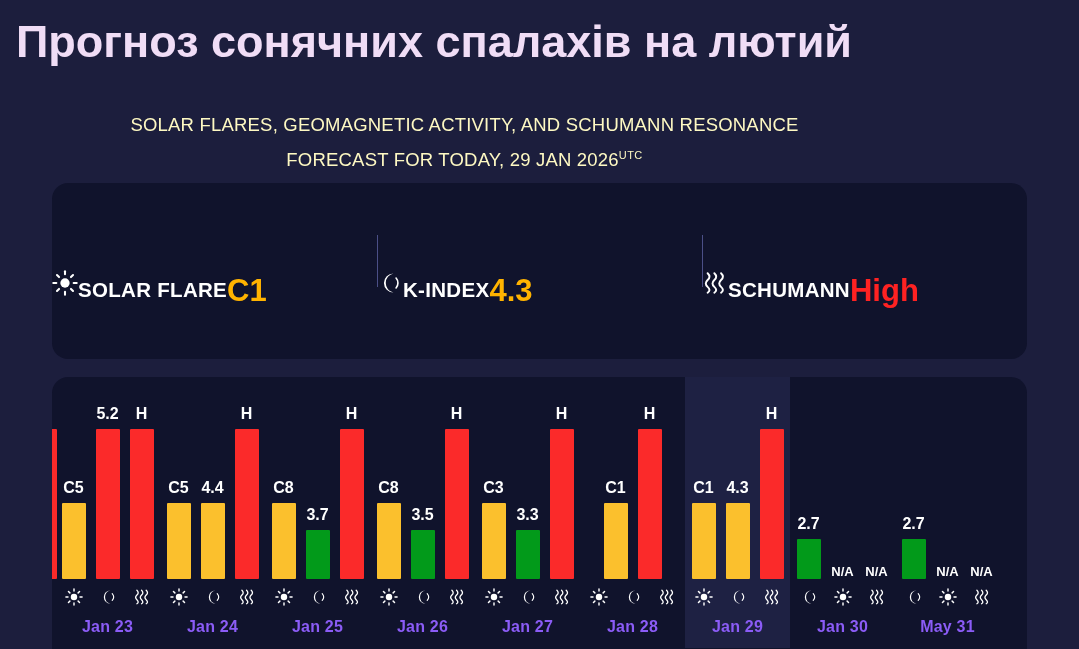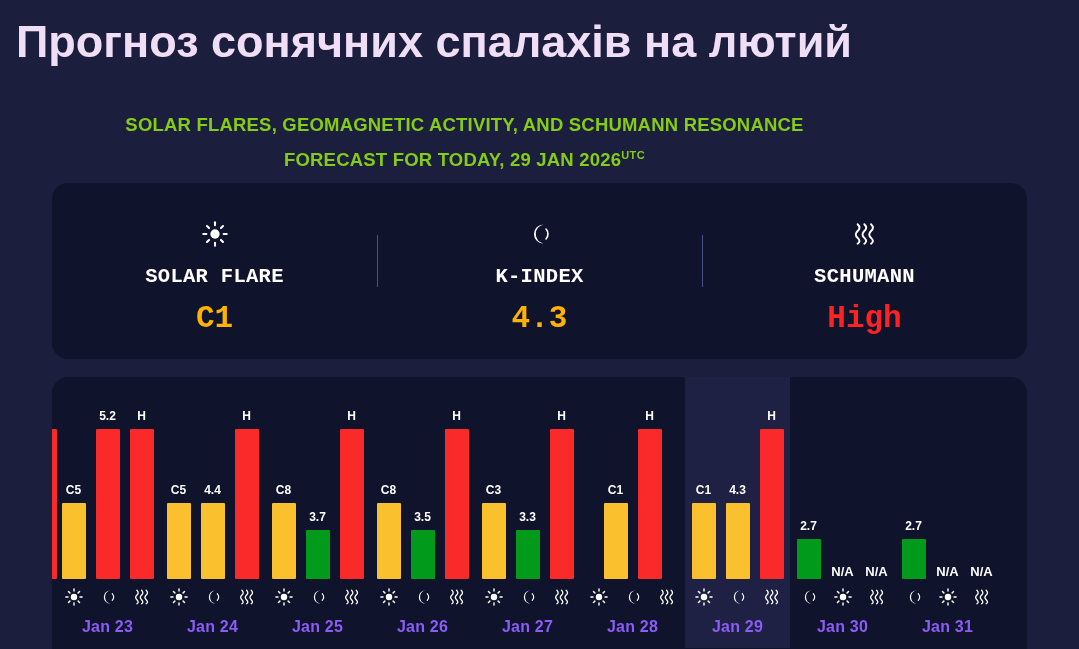--- a/index.html
+++ b/index.html
@@ -21,22 +21,22 @@
     letter-spacing: 0px;
     white-space: nowrap;
   }
 
   .subtitle {
     position: absolute;
     left: 0; top: 110px;
     width: 929px;
     text-align: center;
     font-size: 18.5px;
-    font-weight: bold;
-    color: #84cc16;
+    font-weight: normal;
+    color: #fef9c3;
     line-height: 30px;
     letter-spacing: 0.2px;
   }
   .subtitle .utc {
     font-size: 11px;
     vertical-align: super;
     letter-spacing: 0.4px;
   }
 
   
@@ -48,25 +48,23 @@
     border-radius: 16px;
   }
   .summary-grid {
     display: flex;
     width: 100%; height: 100%;
   }
   .summary-cell {
     flex: 1 1 0;
     position: relative;
     display: flex;
-    flex-direction: column;
     align-items: center;
     justify-content: flex-start;
-    padding-top: 34px;
-    font-family: Liberation Mono, monospace;
+    padding-top: 24px;
   }
   .summary-cell + .summary-cell::before {
     content: "";
     position: absolute;
     left: 0; top: 52px;
     width: 1px; height: 52px;
     background: #4b4f87;
   }
   .sc-icon {
     height: 34px;
@@ -127,21 +125,21 @@
     justify-content: center;
   }
   .bar {
     width: 24px;
     border-radius: 1px;
   }
   .bar-label {
     position: absolute;
     left: 50%;
     transform: translateX(-50%);
-    font-size: 12px;
+    font-size: 16px;
     font-weight: bold;
     color: #ffffff;
     white-space: nowrap;
   }
   .bar-label.na { font-size: 13px; }
 
   .icons-row {
     position: absolute;
     left: 0; bottom: 42px;
     width: 100%;
@@ -629,18 +627,18 @@
               </svg>
             </div>
             <div class="icon-slot">
               <svg width="18" height="18" viewBox="0 0 24 24">
                 <path d="M5.2 3 q3.4 3.2 0 6.3 q-3.4 3.2 0 6.3 q3.4 3.2 0 5.4" fill="none" stroke="currentColor" stroke-width="1.8" stroke-linecap="round"></path>
                 <path d="M11.4 3 q3.4 3.2 0 6.3 q-3.4 3.2 0 6.3 q3.4 3.2 0 5.4" fill="none" stroke="currentColor" stroke-width="1.8" stroke-linecap="round"></path>
                 <path d="M17.6 3 q3.4 3.2 0 6.3 q-3.4 3.2 0 6.3 q3.4 3.2 0 5.4" fill="none" stroke="currentColor" stroke-width="1.8" stroke-linecap="round"></path>
               </svg>
             </div>
           </div>
-          <div class="day-label">Jan 31</div>
+          <div class="day-label">May 31</div>
         </div>
       </div>
   </div>
 
 </div>
 
 </body></html>

